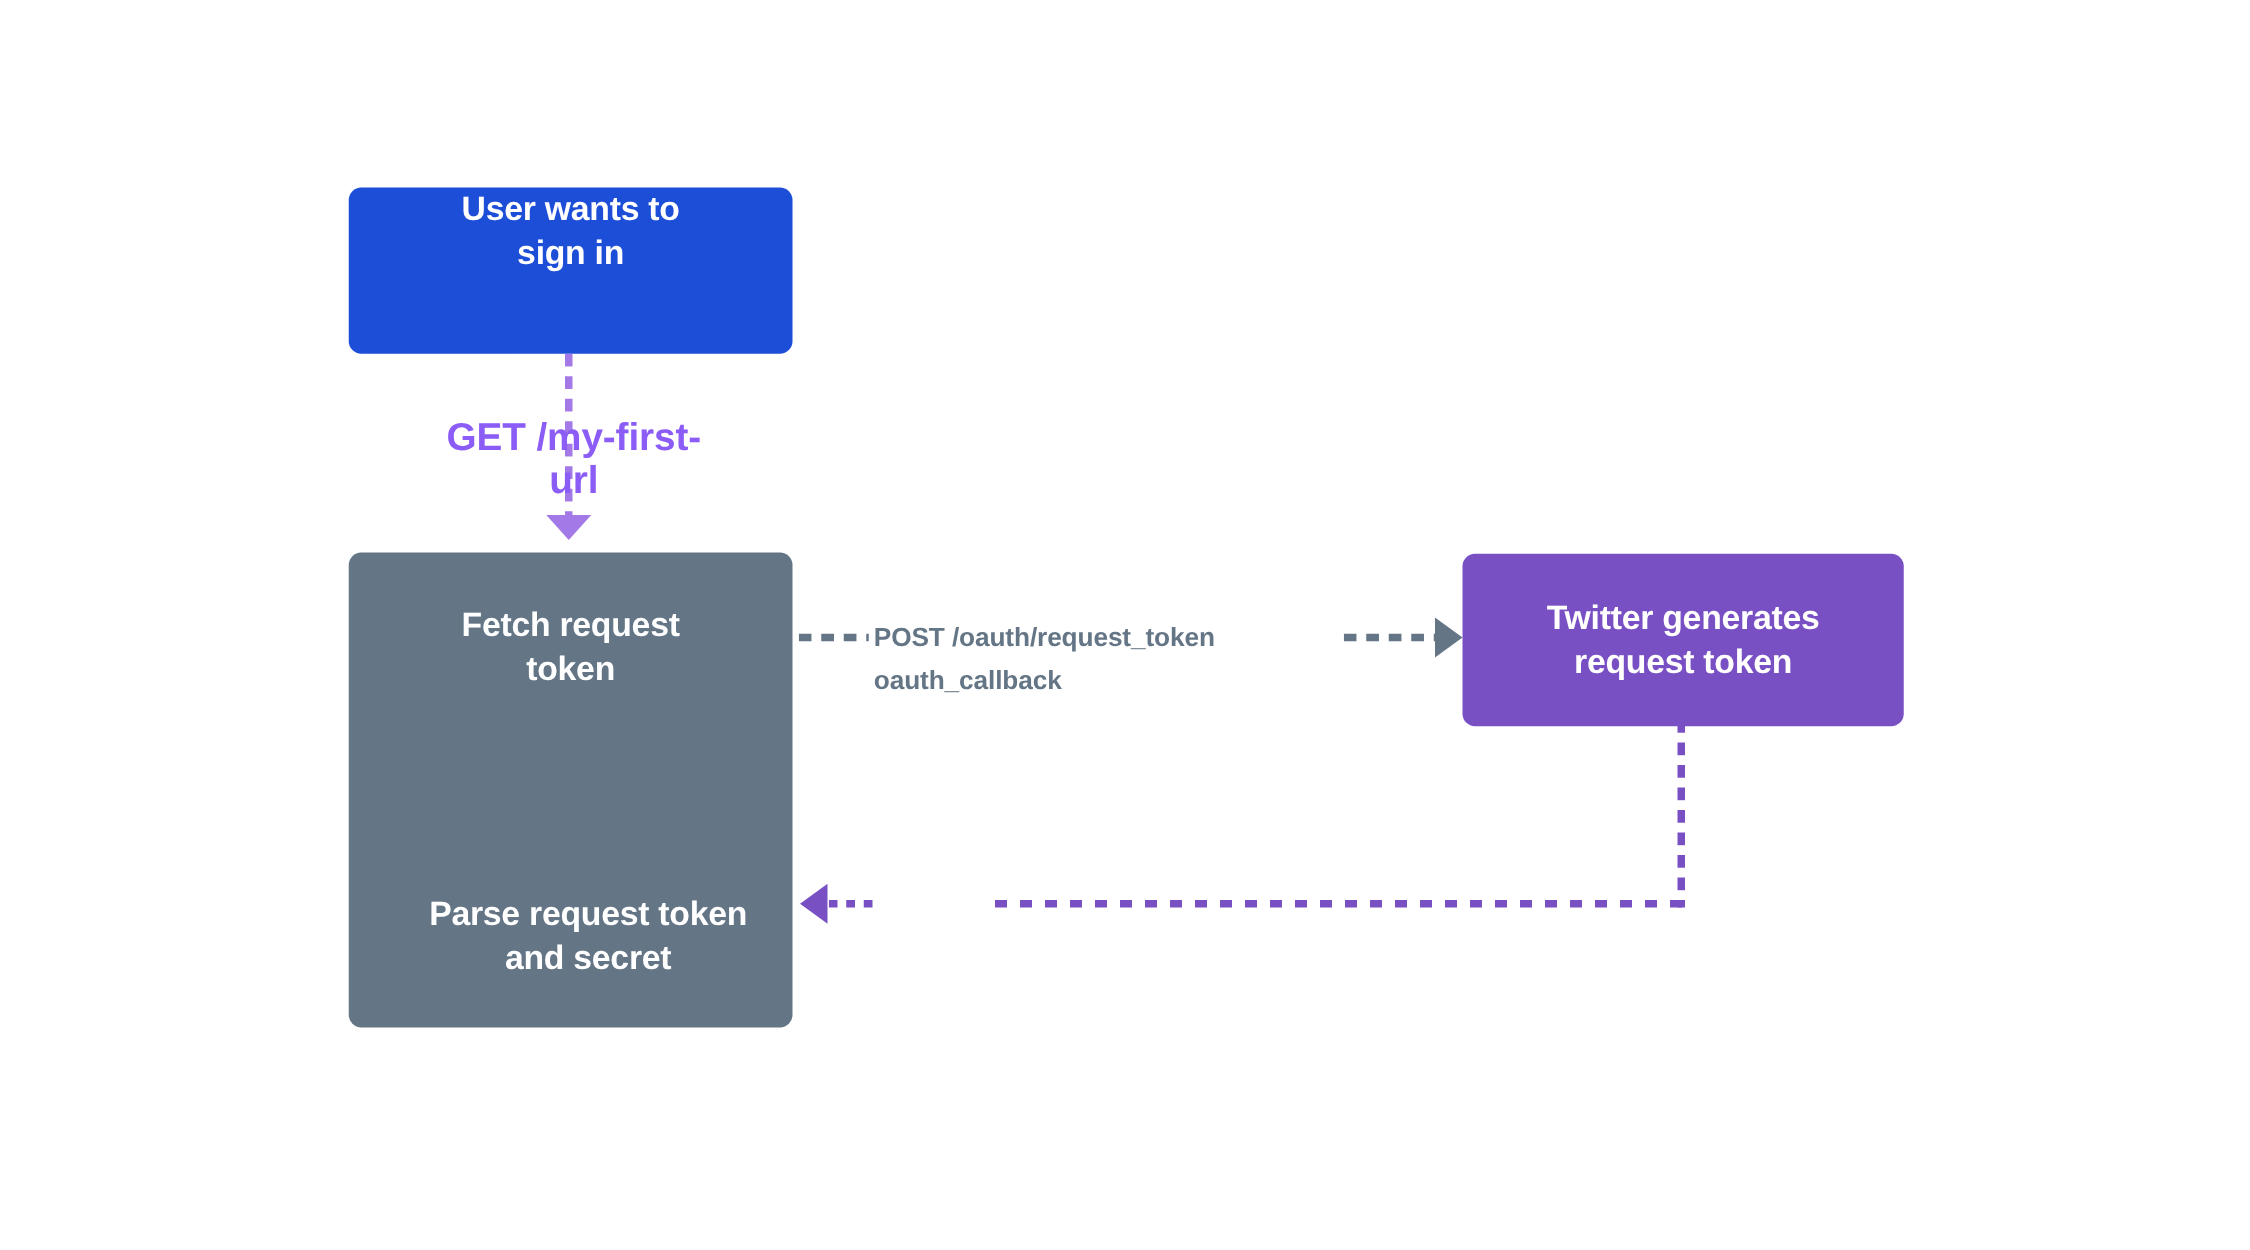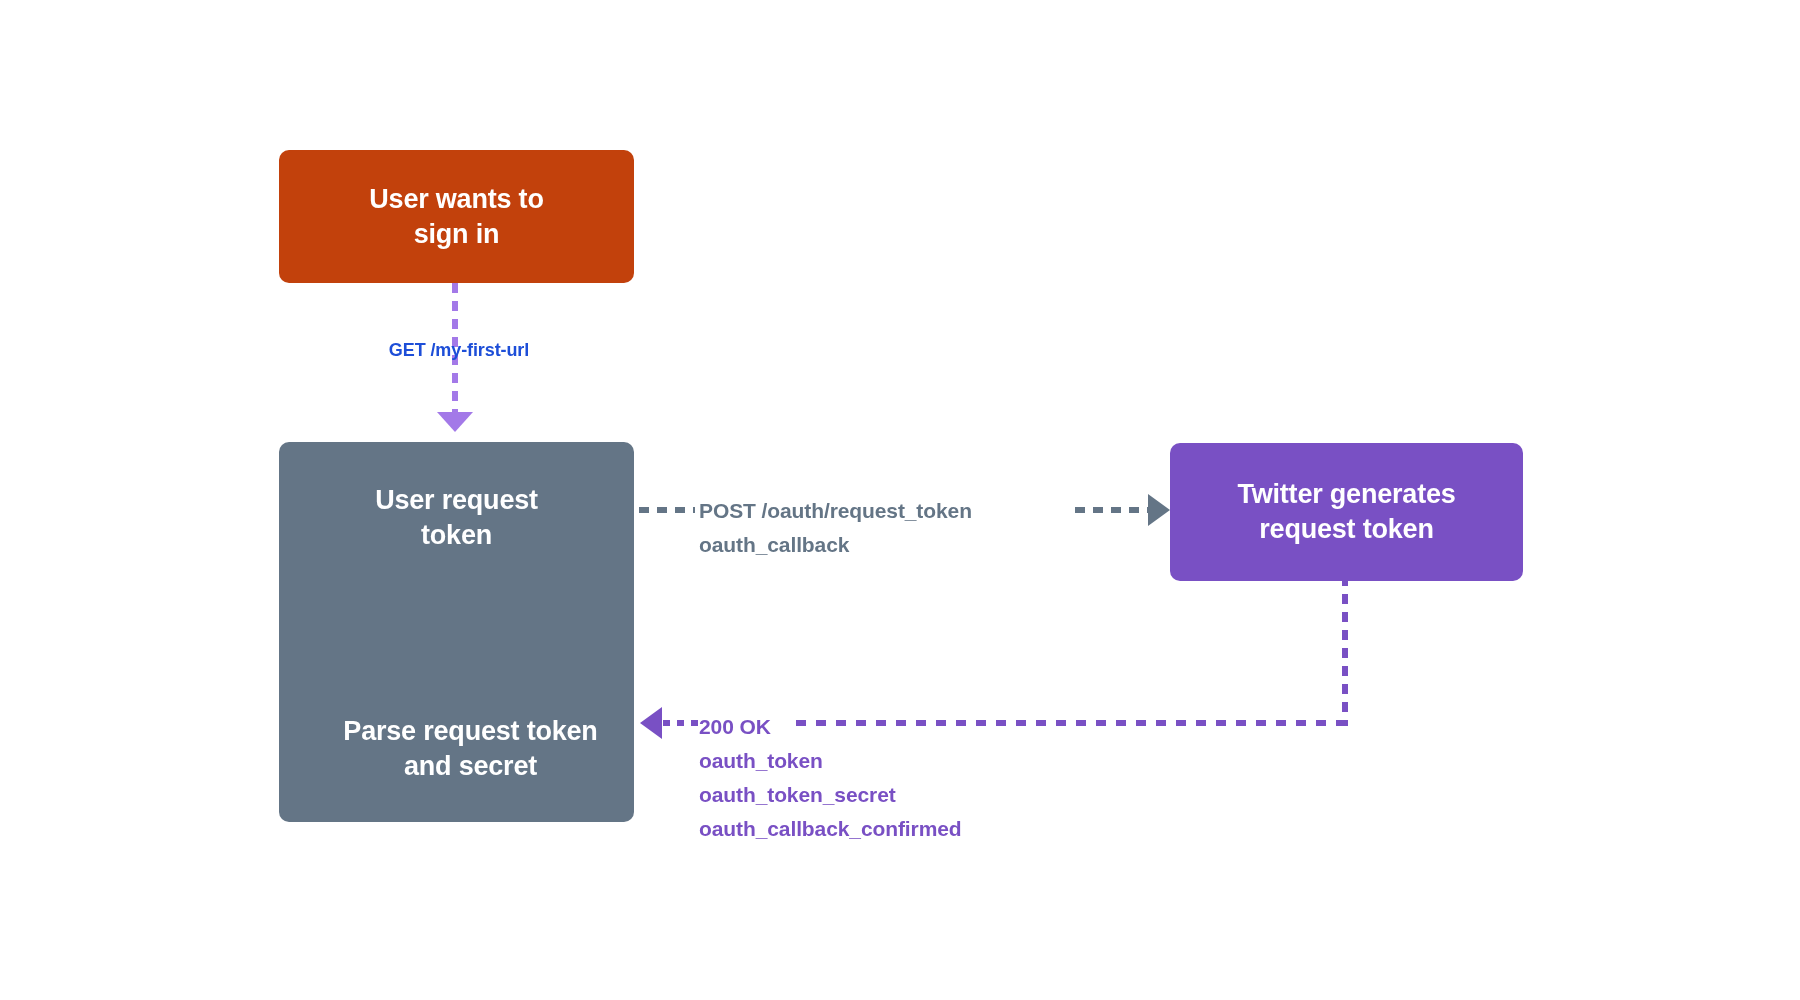--- a/index.html
+++ b/index.html
@@ -32,22 +32,21 @@
     text-align: center;
     letter-spacing: -0.2px;
   }
   .node .label { white-space: pre-line; }
 
   #node-user {
     left: 279px;
     top: 150px;
     width: 355px;
     height: 133px;
-    background: #c2410c;
-    align-items: center;
+    background: #1d4ed8;
   }
 
   #node-app {
     left: 279px;
     top: 442px;
     width: 355px;
     height: 380px;
     background: #647586;
     align-items: flex-start;
   }
@@ -80,22 +79,22 @@
     font-size: 21px;
     line-height: 34px;
     white-space: pre-line;
     letter-spacing: -0.1px;
   }
   #label-get {
     left: 339px;
     top: 333px;
     width: 240px;
     text-align: center;
-    color: #1d4ed8;
-    font-size: 18px;
+    color: #8b5cf6;
+    font-size: 31px;
   }
   #label-post {
     left: 699px;
     top: 494px;
     color: #647586;
   }
   #label-200 {
     left: 699px;
     top: 710px;
     color: #7950c4;
@@ -196,21 +195,21 @@
 <body>
 
 <div id="canvas">
 
   <div class="node" id="node-user">
     <span class="label">User wants to
 sign in</span>
   </div>
 
   <div class="node" id="node-app">
-    <span class="label-top">User request
+    <span class="label-top">Fetch request
 token</span>
     <span class="label-bottom">Parse request token
 and secret</span>
   </div>
 
   <div class="node" id="node-twitter">
     <span class="label">Twitter generates
 request token</span>
   </div>
 
@@ -221,18 +220,14 @@
   <div class="conn" id="conn-app-post"></div>
   <div class="conn" id="conn-post-twitter"></div>
   <div class="conn" id="arrow-post-twitter"></div>
   <div class="edge-label" id="label-post">POST /oauth/request_token
 oauth_callback</div>
 
   <div class="conn" id="conn-twitter-down"></div>
   <div class="conn" id="conn-return-horiz"></div>
   <div class="conn" id="conn-return-stub"></div>
   <div class="conn" id="arrow-return-app"></div>
-  <div class="edge-label" id="label-200">200 OK
-oauth_token
-oauth_token_secret
-oauth_callback_confirmed</div>
 
 </div>
 
 </body></html>

